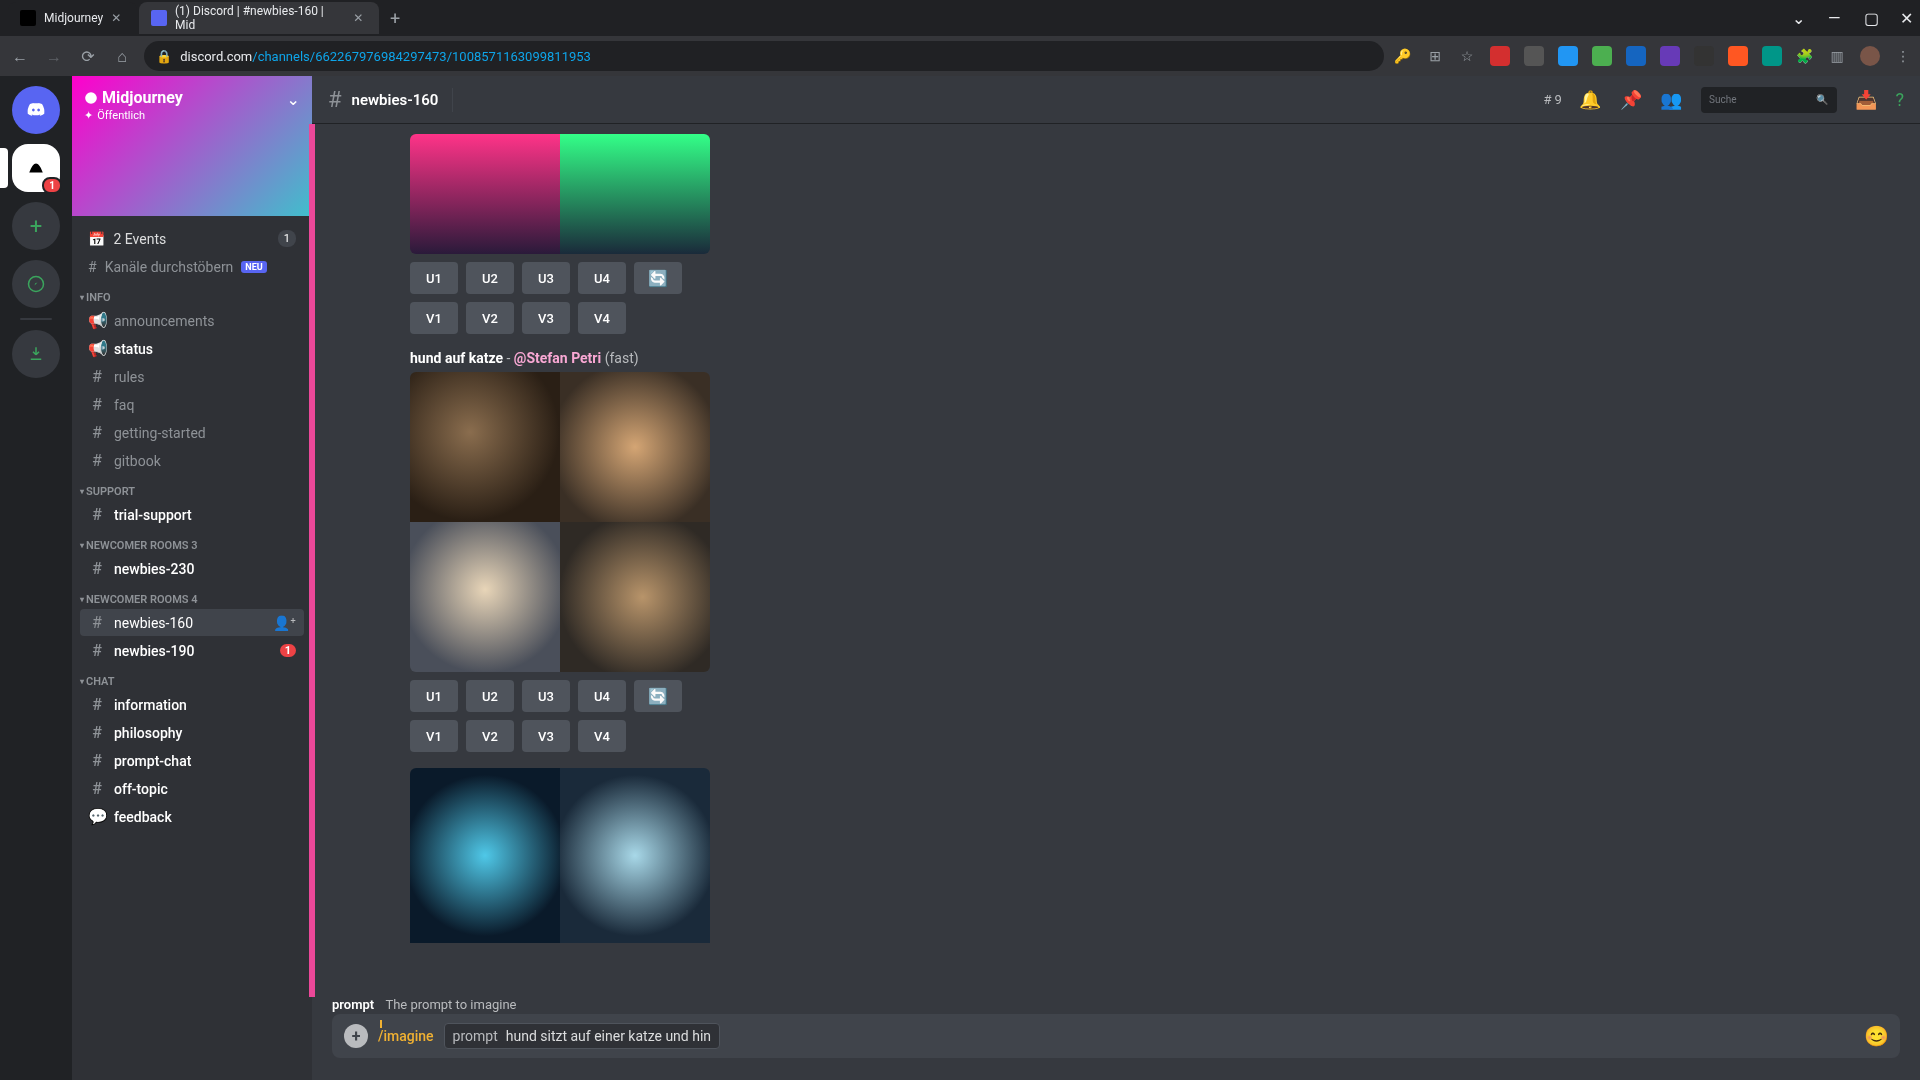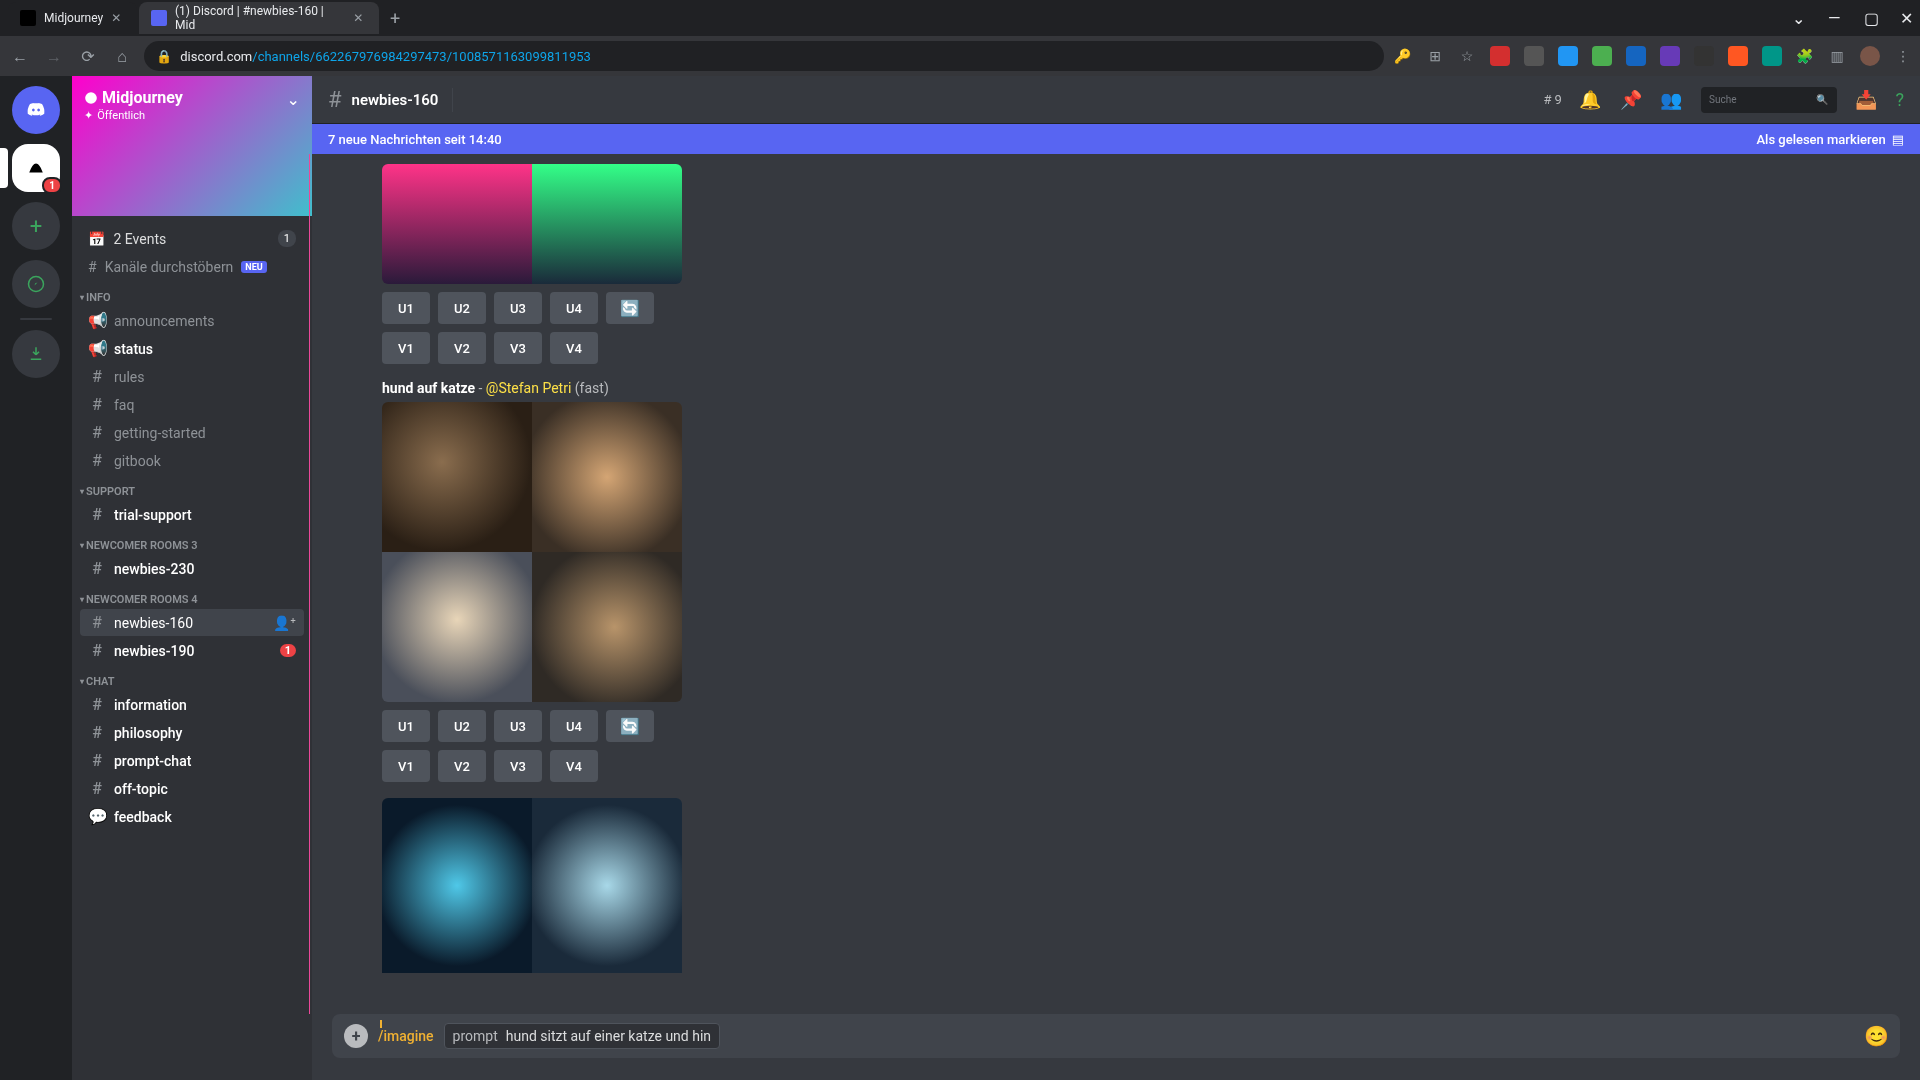--- a/index.html
+++ b/index.html
@@ -79,25 +79,25 @@
 .ch-link { color: #00aff4; }
 .ch-actions { margin-left: auto; display: flex; align-items: center; gap: 18px; color: #b9bbbe; }
 .ch-action { font-size: 18px; cursor: pointer; }
 .ch-threads { display: flex; align-items: center; gap: 3px; font-size: 13px; }
 .search-box { background: #202225; border-radius: 4px; height: 26px; display: flex; align-items: center; padding: 0 8px; font-size: 10px; color: #72767d; gap: 80px; }
 
 .banner-new { height: 30px; background: #5865f2; color: #fff; display: flex; align-items: center; padding: 0 16px; font-size: 13px; font-weight: 500; }
 .banner-spacer { flex: 1; }
 .banner-mark { display: flex; align-items: center; gap: 6px; cursor: pointer; }
 
-.messages { flex: 1; overflow-y: auto; padding: 10px 20px 0 12px; position: relative; border-left: 1px solid #ec4899; margin-left: -3px; }
+.messages { flex: 1; overflow-y: auto; padding: 10px 20px 0 35px; position: relative; border-left: 6px solid #ec4899; margin-left: -3px; }
 .msg-block { margin-bottom: 16px; padding-left: 60px; position: relative; }
 .msg-title { font-size: 14px; }
 .msg-title .bold { font-weight: 700; color: #fff; }
-.msg-title .user-link { color: #fde047; font-weight: 400; }
+.msg-title .user-link { color: #f9a8d4; font-weight: 700; }
 .msg-title .meta { color: #b9bbbe; font-weight: 400; }
 .img-grid { display: grid; grid-template-columns: 150px 150px; grid-template-rows: 150px 150px; gap: 0; margin-top: 6px; border-radius: 6px; overflow: hidden; width: 300px; }
 .img-cell { background: #222; display: flex; align-items: center; justify-content: center; color: #555; font-size: 10px; }
 .img-half { display: grid; grid-template-columns: 150px 150px; grid-template-rows: 120px; gap: 0; border-radius: 6px; overflow: hidden; width: 300px; }
 
 
 .dog1 { background: radial-gradient(circle at 40% 40%, #8a6d4e 0%, #2a1f15 70%); }
 .dog2 { background: radial-gradient(circle at 50% 50%, #d4a574 0%, #3a2f25 80%); }
 .dog3 { background: radial-gradient(circle at 50% 45%, #e8d5b8 0%, #4a4f5a 75%); }
 .dog4 { background: radial-gradient(circle at 55% 50%, #b8946a 0%, #2f2a25 75%); }
@@ -343,28 +343,20 @@
         <span class="ch-action">👥</span>
         <div class="search-box">
           <span>Suche</span>
           <span>🔍</span>
         </div>
         <span class="ch-action">📥</span>
         <span class="ch-action" style="color:#3ba55d">?</span>
       </div>
     </div>
 
-    <div class="banner-new">
-      <span>7 neue Nachrichten seit 14:40</span>
-      <div class="banner-spacer"></div>
-      <div class="banner-mark">
-        <span>Als gelesen markieren</span>
-        <span>▤</span>
-      </div>
-    </div>
 
     <div class="messages">
 
       <div class="msg-block">
         <div class="img-half">
           <div class="img-cell neon1"></div>
           <div class="img-cell neon2"></div>
         </div>
         <div class="btn-row">
           <div class="mj-btn">U1</div>
@@ -410,20 +402,24 @@
       </div>
 
       <div class="msg-block">
         <div class="img-grid-partial msg-partial" style="display:grid;grid-template-columns:150px 150px;grid-template-rows:175px;width:300px;border-radius:6px 6px 0 0;overflow:hidden">
           <div class="img-cell ice1"></div>
           <div class="img-cell ice2"></div>
         </div>
       </div>
     </div>
 
+    <div class="cmd-hint">
+      <span class="hint-label">prompt</span>
+      <span class="hint-desc">The prompt to imagine</span>
+    </div>
 
     <div class="input-wrap">
       <div class="input-bar">
         <div class="input-attach">+</div>
         <span class="cmd-pill">/imagine</span>
         <div class="param-box">
           <span class="param-label">prompt</span>
           <span class="param-value">hund sitzt auf einer katze und hin</span>
         </div>
         <div class="emoji-btn">😊</div>

